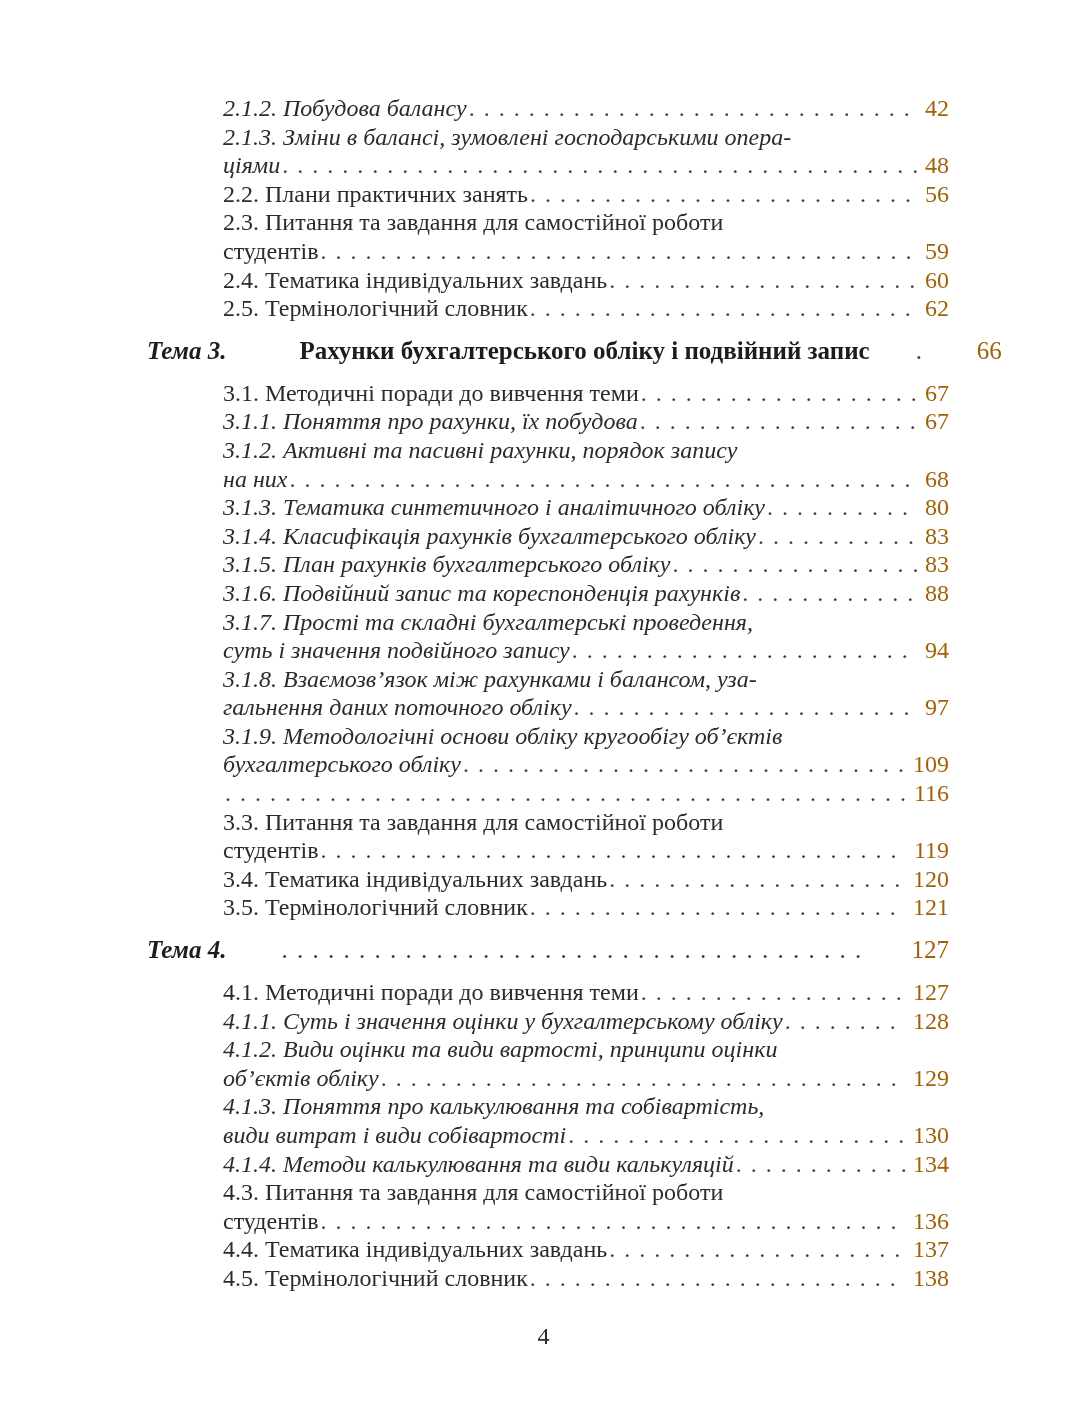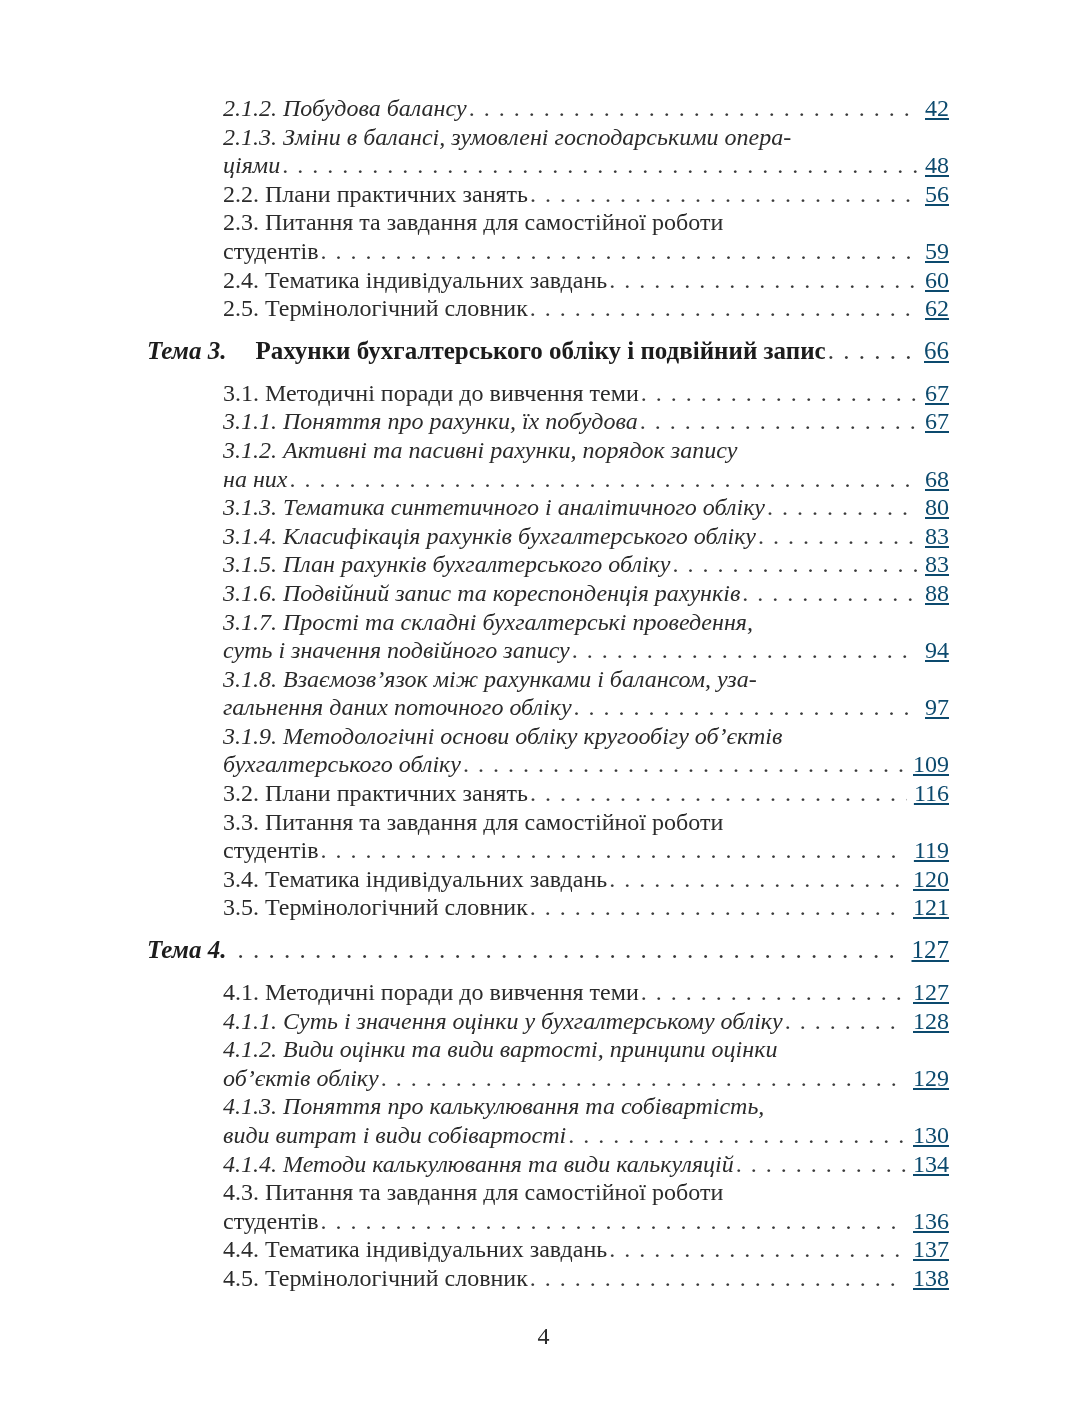--- a/index.html
+++ b/index.html
@@ -44,29 +44,29 @@
   .leader::after {
     content: ". . . . . . . . . . . . . . . . . . . . . . . . . . . . . . . . . . . . . . . . . . . . . . . . . . . . . . . . . . . .";
     letter-spacing: 1.5px;
   }
   .pagenum {
     flex: 0 0 auto;
     white-space: nowrap;
     font-style: normal;
     font-weight: normal;
     text-align: right;
-    color: #0c4a6e;
-    text-decoration: underline;
+    color: #a16207;
   }
   .theme {
     margin: 13px 0 13px 0;
     font-size: 25px;
     line-height: 30px;
     font-weight: bold;
     color: #1c1c1c;
+    gap: 44px;
   }
   .theme .prefix {
     font-style: italic;
     margin-right: 9px;
     flex: 0 0 auto;
     white-space: nowrap;
   }
   .theme .title {
     flex: 0 0 auto;
     white-space: nowrap;
@@ -206,21 +206,20 @@
       <div class="entry italic">
         <div class="wrapline">3.1.9. Методологічні основи обліку кругообігу об’єктів</div>
         <div class="row">
           <span class="txt">бухгалтерського обліку</span>
           <span class="leader"></span>
           <span class="pagenum">109</span>
         </div>
       </div>
       <div class="entry normal">
         <div class="row">
-          <span class="txt">3.2. Плани практичних занять</span>
           <span class="leader"></span>
           <span class="pagenum">116</span>
         </div>
       </div>
       <div class="entry normal">
         <div class="wrapline">3.3. Питання та завдання для самостійної роботи</div>
         <div class="row">
           <span class="txt">студентів</span>
           <span class="leader"></span>
           <span class="pagenum">119</span>

